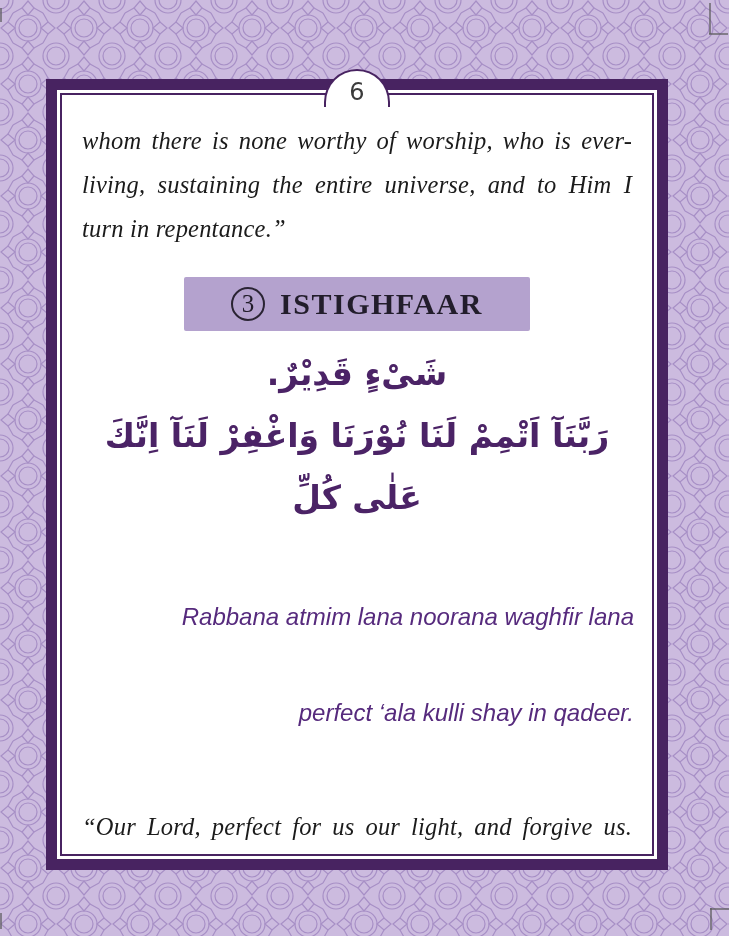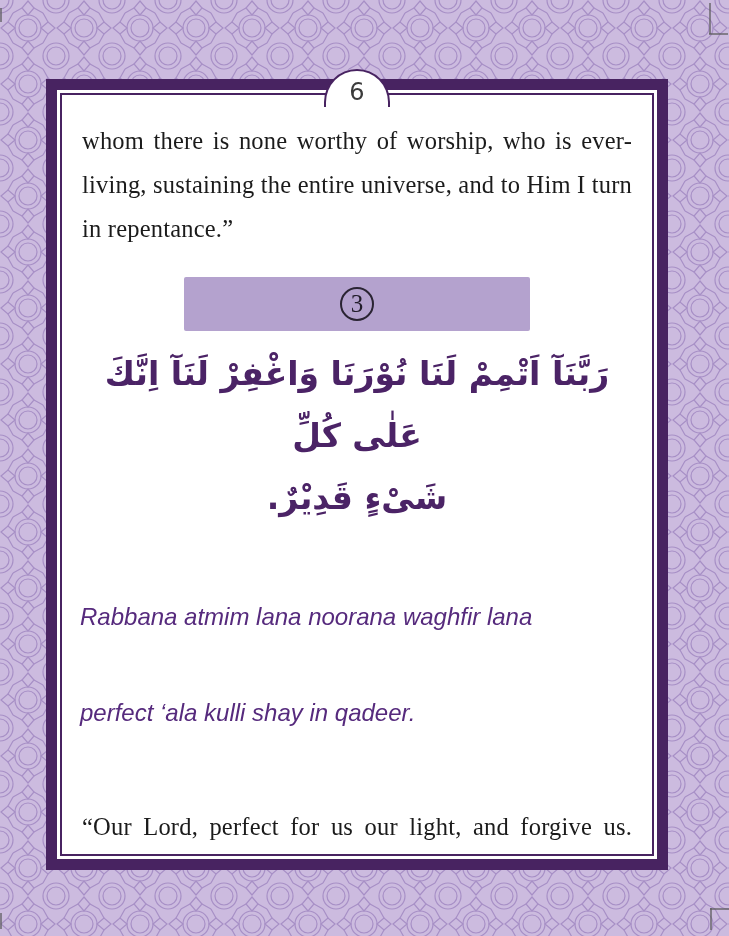--- a/index.html
+++ b/index.html
@@ -51,20 +51,21 @@
     padding-bottom:3px;
   }
 
   .intro, .translation{
     font-size:24.5px;
     line-height:44px;
     color:#1b1b1b;
     text-align:justify;
     margin:10px 2px 0 2px;
     letter-spacing:.2px;
+    font-style:italic;
   }
 
   .banner{
     width:346px;height:54px;
     margin:26px auto 0 auto;
     background:#b4a2ce;
     border-radius:2px;
     display:flex;align-items:center;justify-content:center;
     gap:15px;
   }
@@ -88,21 +89,21 @@
     text-align:center;
     font-family:"DejaVu Sans", sans-serif;
     font-weight:700;
     color:#4b2366;
     font-size:33px;
     line-height:62px;
     margin-top:12px;
   }
 
   .translit{
-    text-align:left;
+    text-align:right;
     font-family:"Liberation Sans", sans-serif;
     font-style:italic;
     font-size:24px;
     line-height:32px;
     color:#562a7d;
     margin-top:8px;
     white-space:pre-wrap;
   }
   .translation{margin-top:12px;}
 </style>
@@ -149,25 +150,26 @@
     <div class="page-tab">
       <span>6</span>
     </div>
 
     <div class="frame-inner">
 
       <p class="intro">whom there is none worthy of worship, who is ever-living, sustaining the entire universe, and to Him I turn in repentance.”</p>
 
       <div class="banner">
         <span class="circle-num">3</span>
+        <span class="banner-label">ISTIGHFAAR</span>
       </div>
 
       <div class="arabic" dir="rtl">
+        <div>شَىْءٍ قَدِيْرٌ.</div>
         <div>رَبَّنَآ اَتْمِمْ لَنَا نُوْرَنَا وَاغْفِرْ لَنَآ اِنَّكَ عَلٰى كُلِّ</div>
-        <div>شَىْءٍ قَدِيْرٌ.</div>
       </div>
 
       <div class="translit">
         <div>Rabbana atmim lana noorana waghfir lana</div>
         <div>perfect ‘ala kulli shay in qadeer.</div>
       </div>
 
       <p class="translation">“Our Lord, perfect for us our light, and forgive us. Indeed you are powerful over everything.”</p>
 
     </div>

